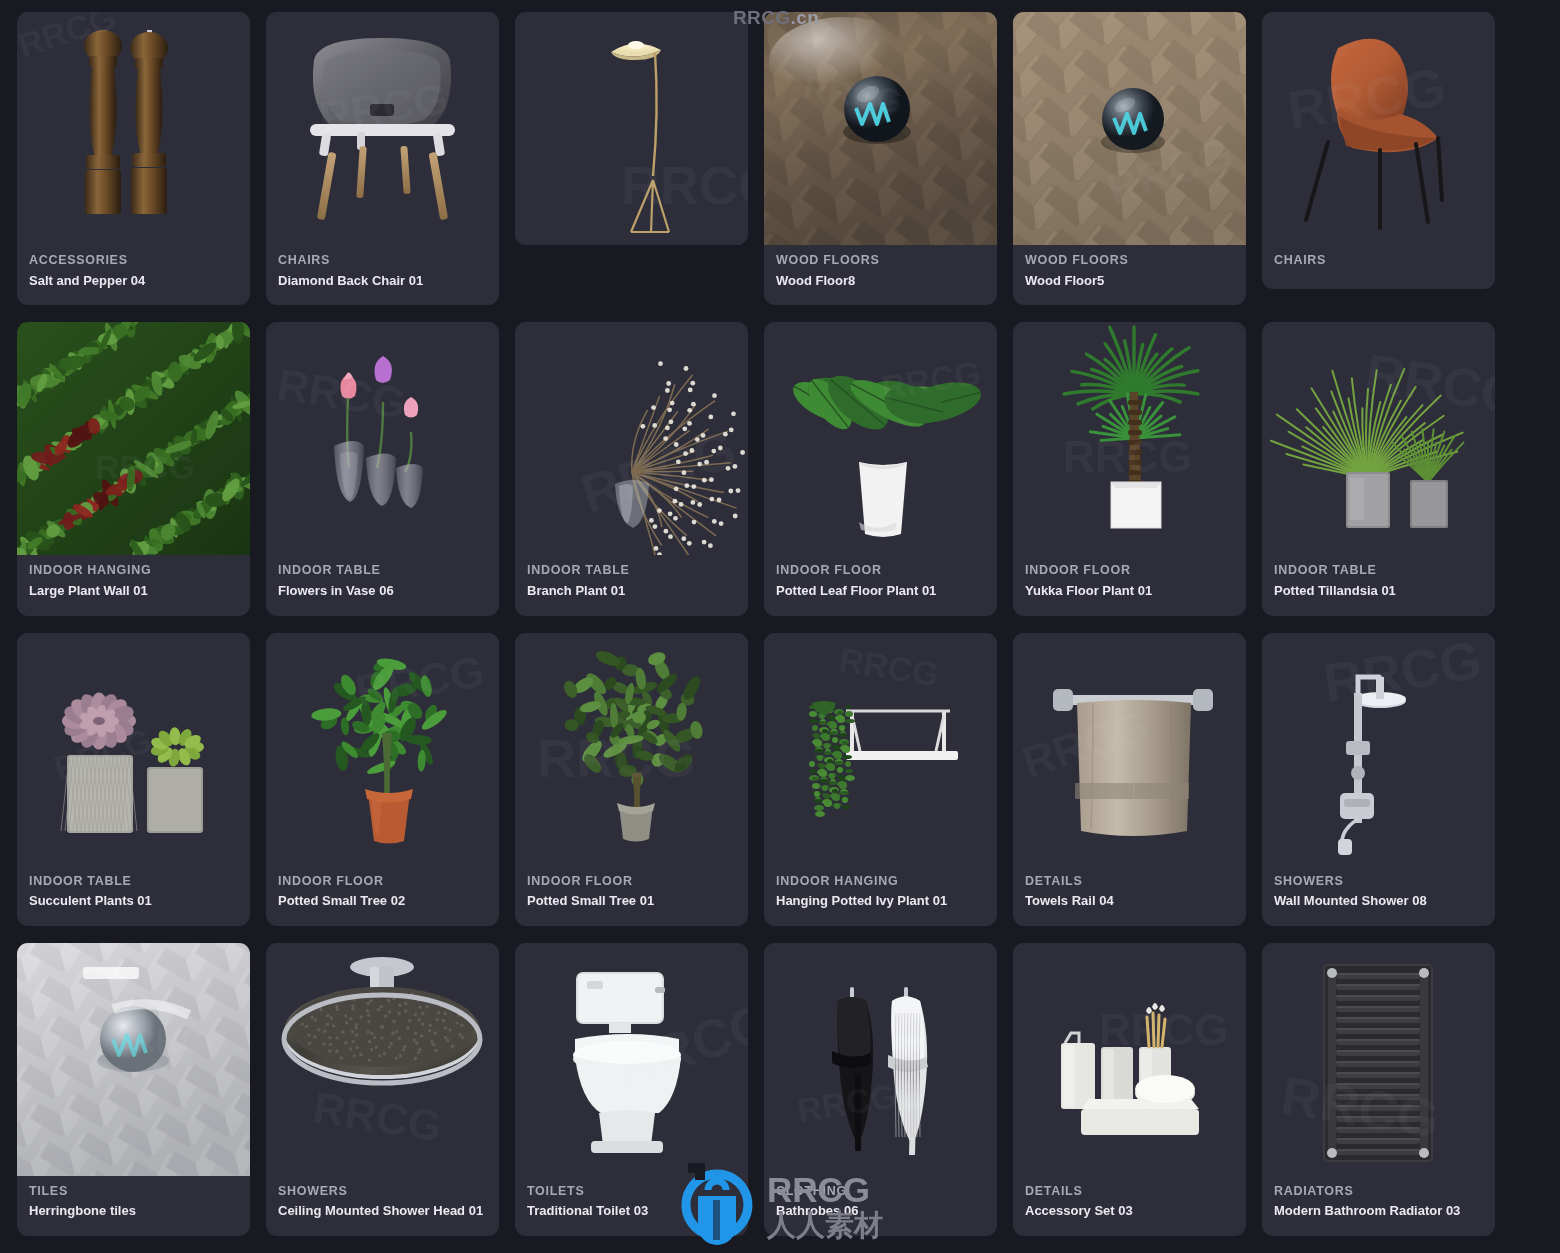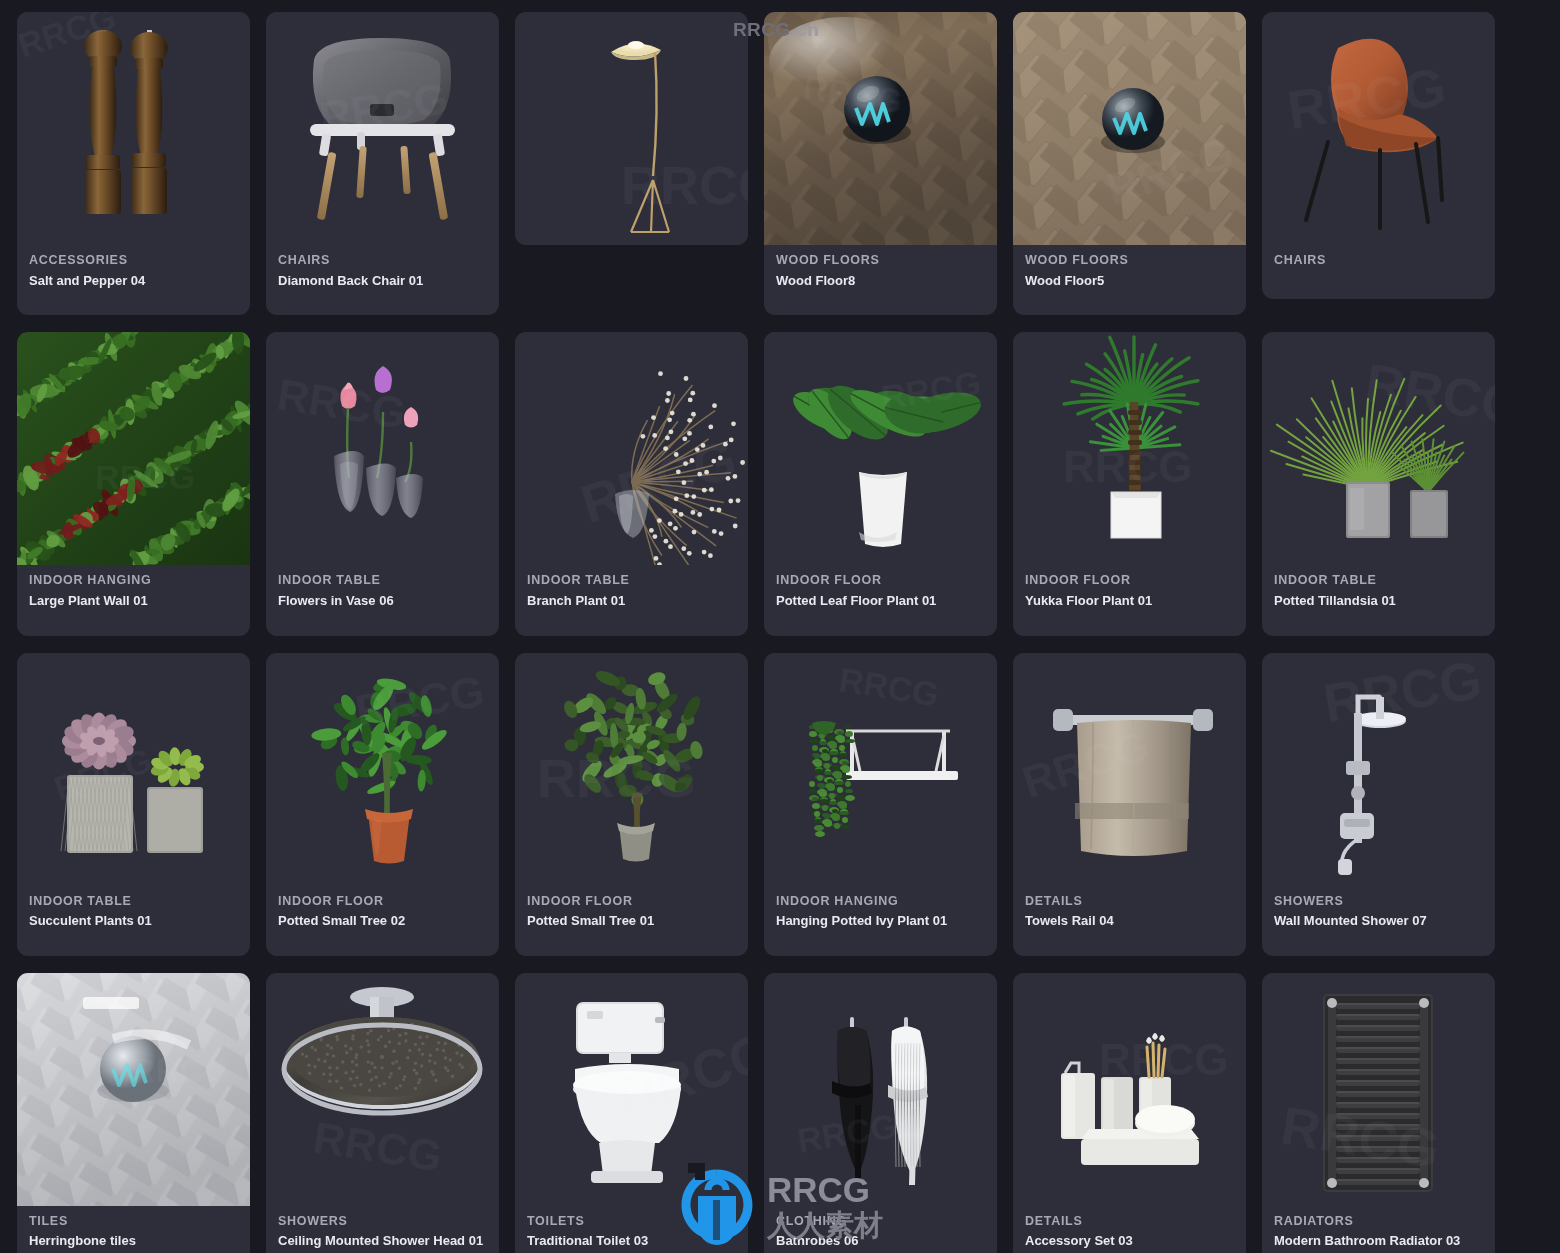--- a/index.html
+++ b/index.html
@@ -44,21 +44,21 @@
   .thumb {
     position: relative;
     width: 100%;
     height: 233px;
     overflow: hidden;
     background: #2e2e3a;
   }
   .thumb.bleed { background: #000; }
 
   .meta {
-    padding: 8px 12px 26px 12px;
+    padding: 8px 12px 16px 12px;
   }
   .cat {
     font-size: 12.5px;
     font-weight: bold;
     letter-spacing: .7px;
     color: #a9a9b6;
     text-transform: uppercase;
     line-height: 1.25;
     margin-bottom: 4px;
   }
@@ -78,21 +78,21 @@
     position: absolute;
     color: rgba(235,235,245,.045);
     font-weight: bold;
     pointer-events: none;
     white-space: nowrap;
     user-select: none;
   }
 
   .wm-top {
     position: absolute;
-    top: 19px; left: 733px;
+    top: 7px; left: 733px;
     font-size: 19px;
     font-weight: bold;
     letter-spacing: .4px;
     color: #6f6f7c;
     pointer-events: none;
     z-index: 40;
   }
   .wm-top .cn { color: #9b9ba7; }
 
   .wm-center {
@@ -1238,21 +1238,21 @@
     <rect x="78" y="160" width="34" height="26" rx="5" fill="#c9cdd3"></rect>
     <rect x="82" y="166" width="26" height="8" rx="3" fill="#aeb2b8"></rect>
     <path d="M96 186 q-22 14 -14 34" stroke="#cacdd3" stroke-width="3.5" fill="none"></path>
     <rect x="76" y="206" width="14" height="16" rx="4" fill="#d2d6dc"></rect>
     <circle cx="96" cy="140" r="7" fill="#b0b4ba"></circle>
           </svg>
           <div class="wm-tile" style="font-size: 54px; left: 61px; top: 7px; transform: rotate(-9deg);">RRCG</div>
         </div>
         <div class="meta">
           <div class="cat">SHOWERS</div>
-          <div class="title">Wall Mounted Shower 07</div>
+          <div class="title">Wall Mounted Shower 08</div>
         </div>
       </div>
       <div class="card">
         <div class="thumb bleed">
           <svg class="art" viewBox="0 0 233 233" preserveAspectRatio="xMidYMid slice">
     <defs>
       <pattern id="hbT" width="40" height="40" patternUnits="userSpaceOnUse" patternTransform="rotate(-14)">
         <rect width="40" height="40" fill="#c3c4c8"></rect>
         <rect x="1" y="1" width="18" height="38" fill="#cdced2" transform="rotate(45 10 20)"></rect>
         <rect x="21" y="1" width="18" height="38" fill="#b7b8bd" transform="rotate(-45 30 20)"></rect>

